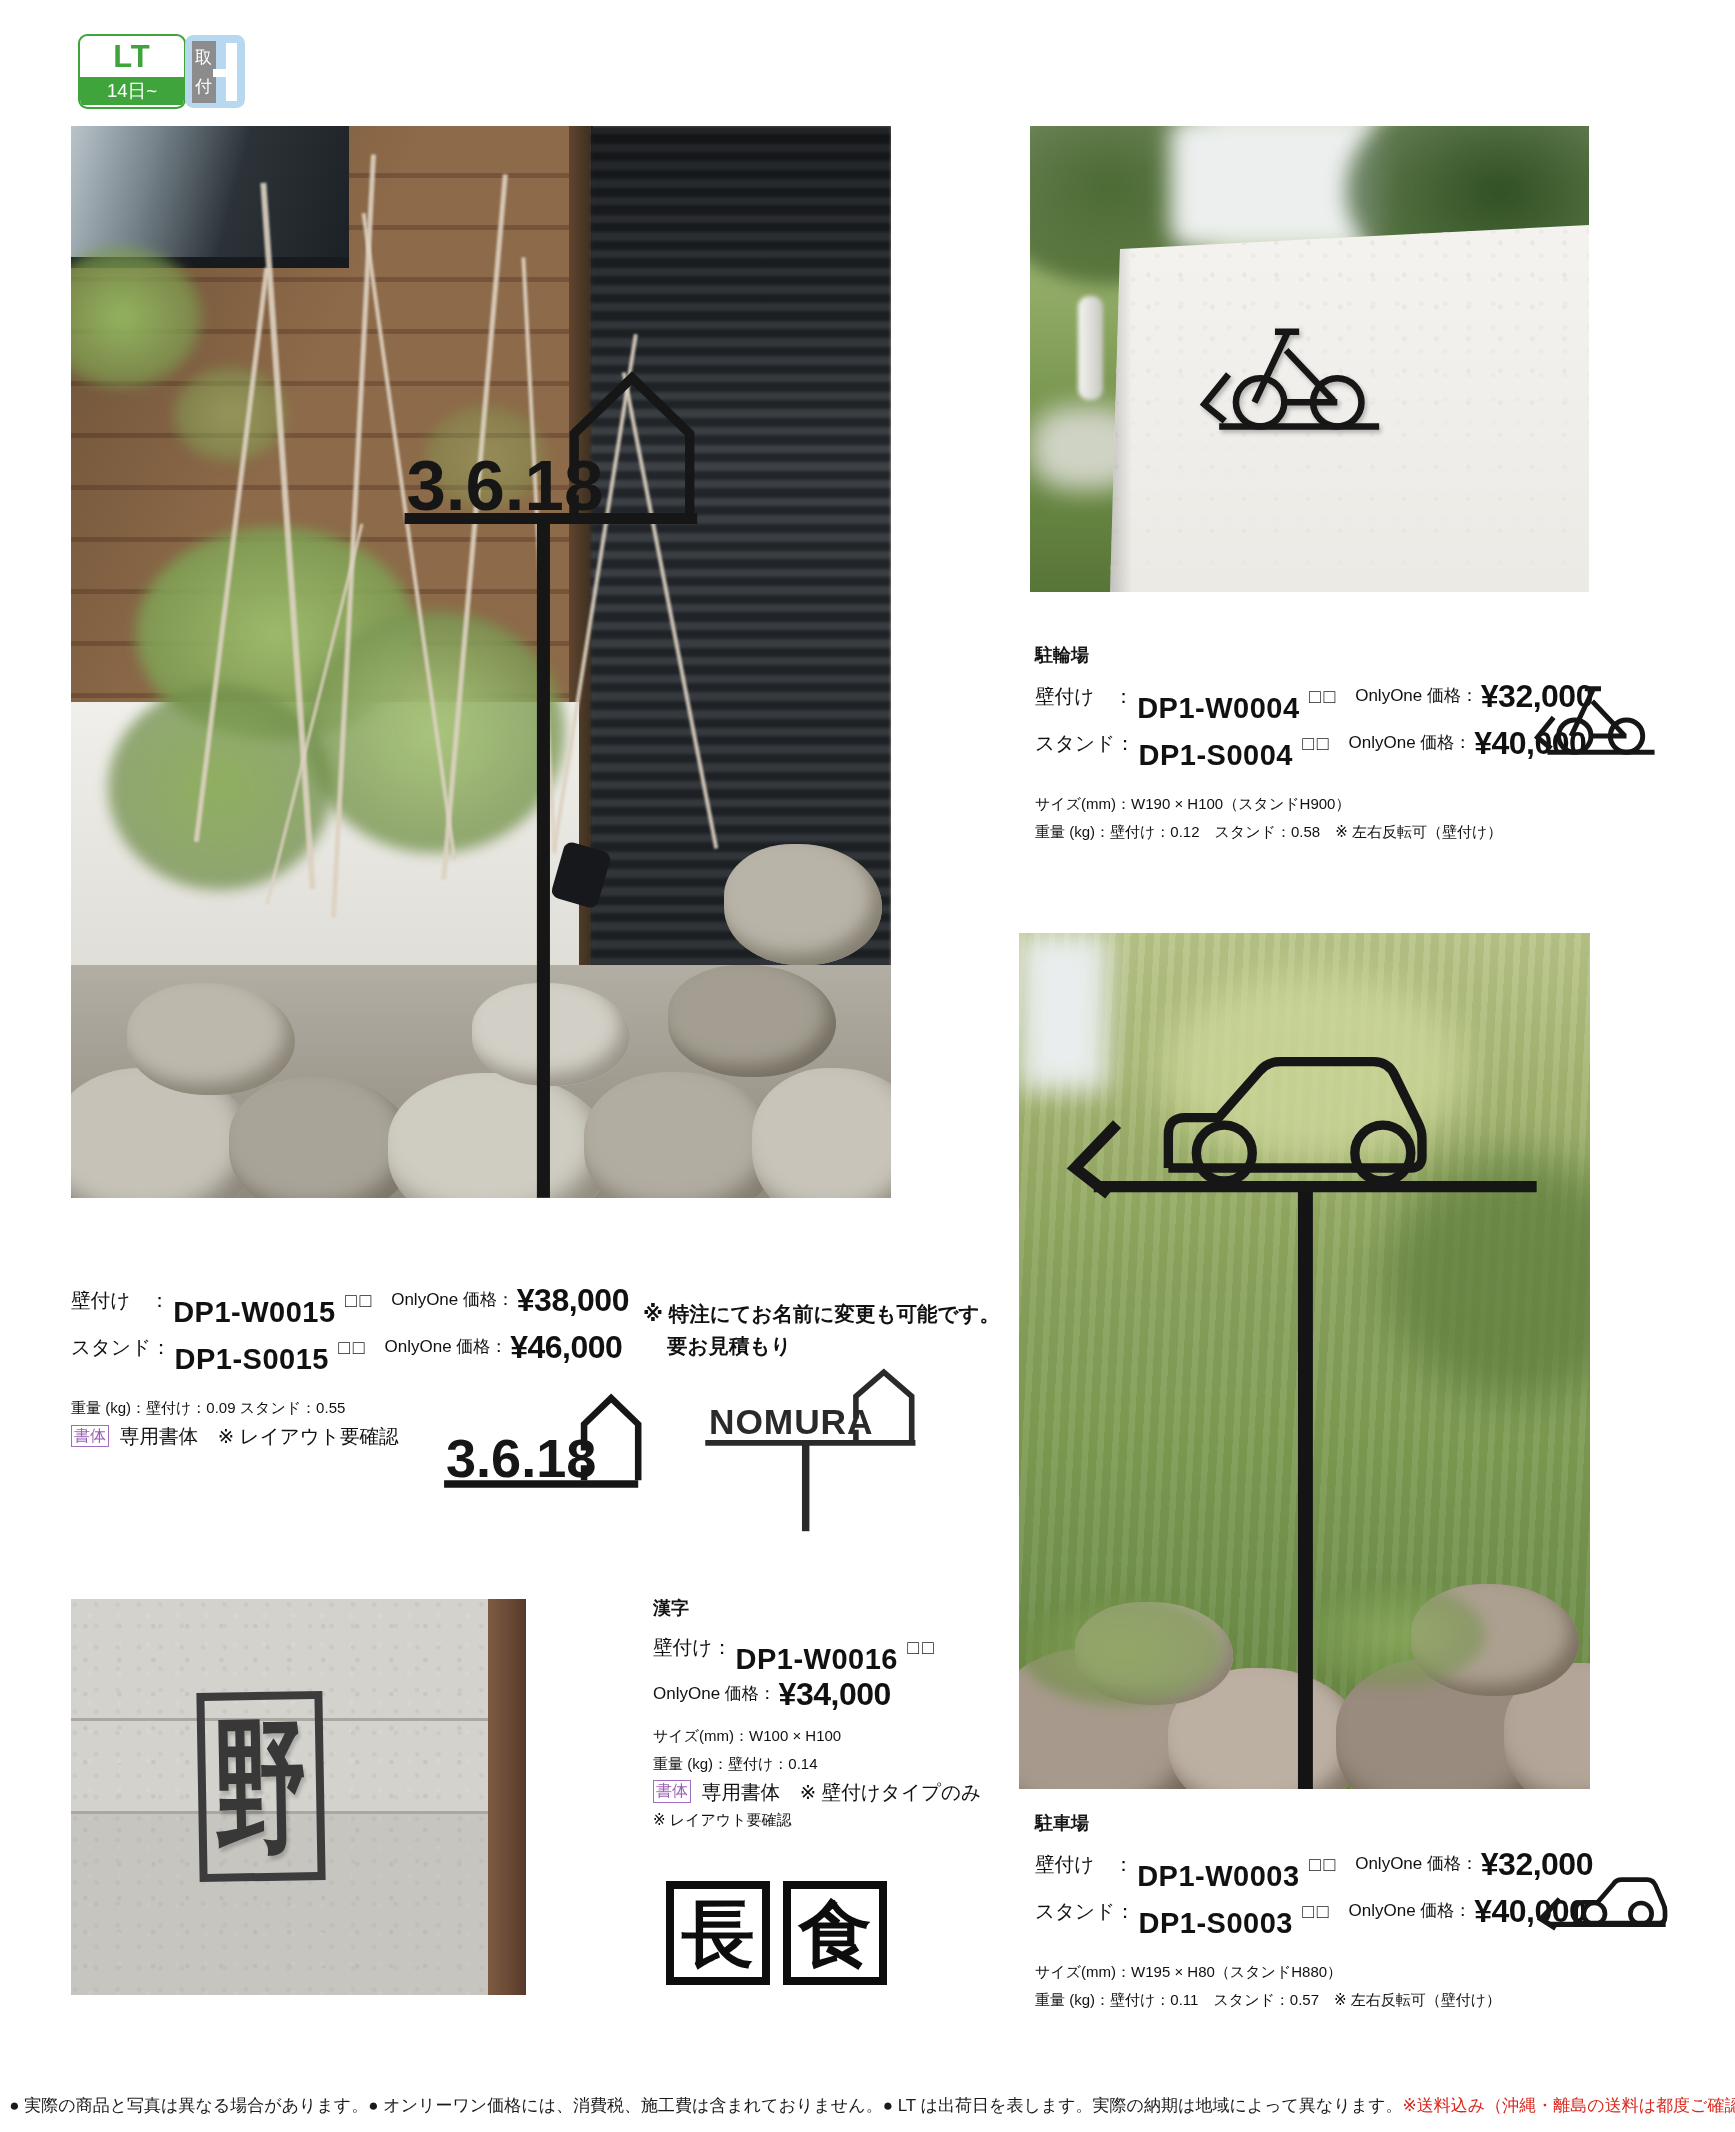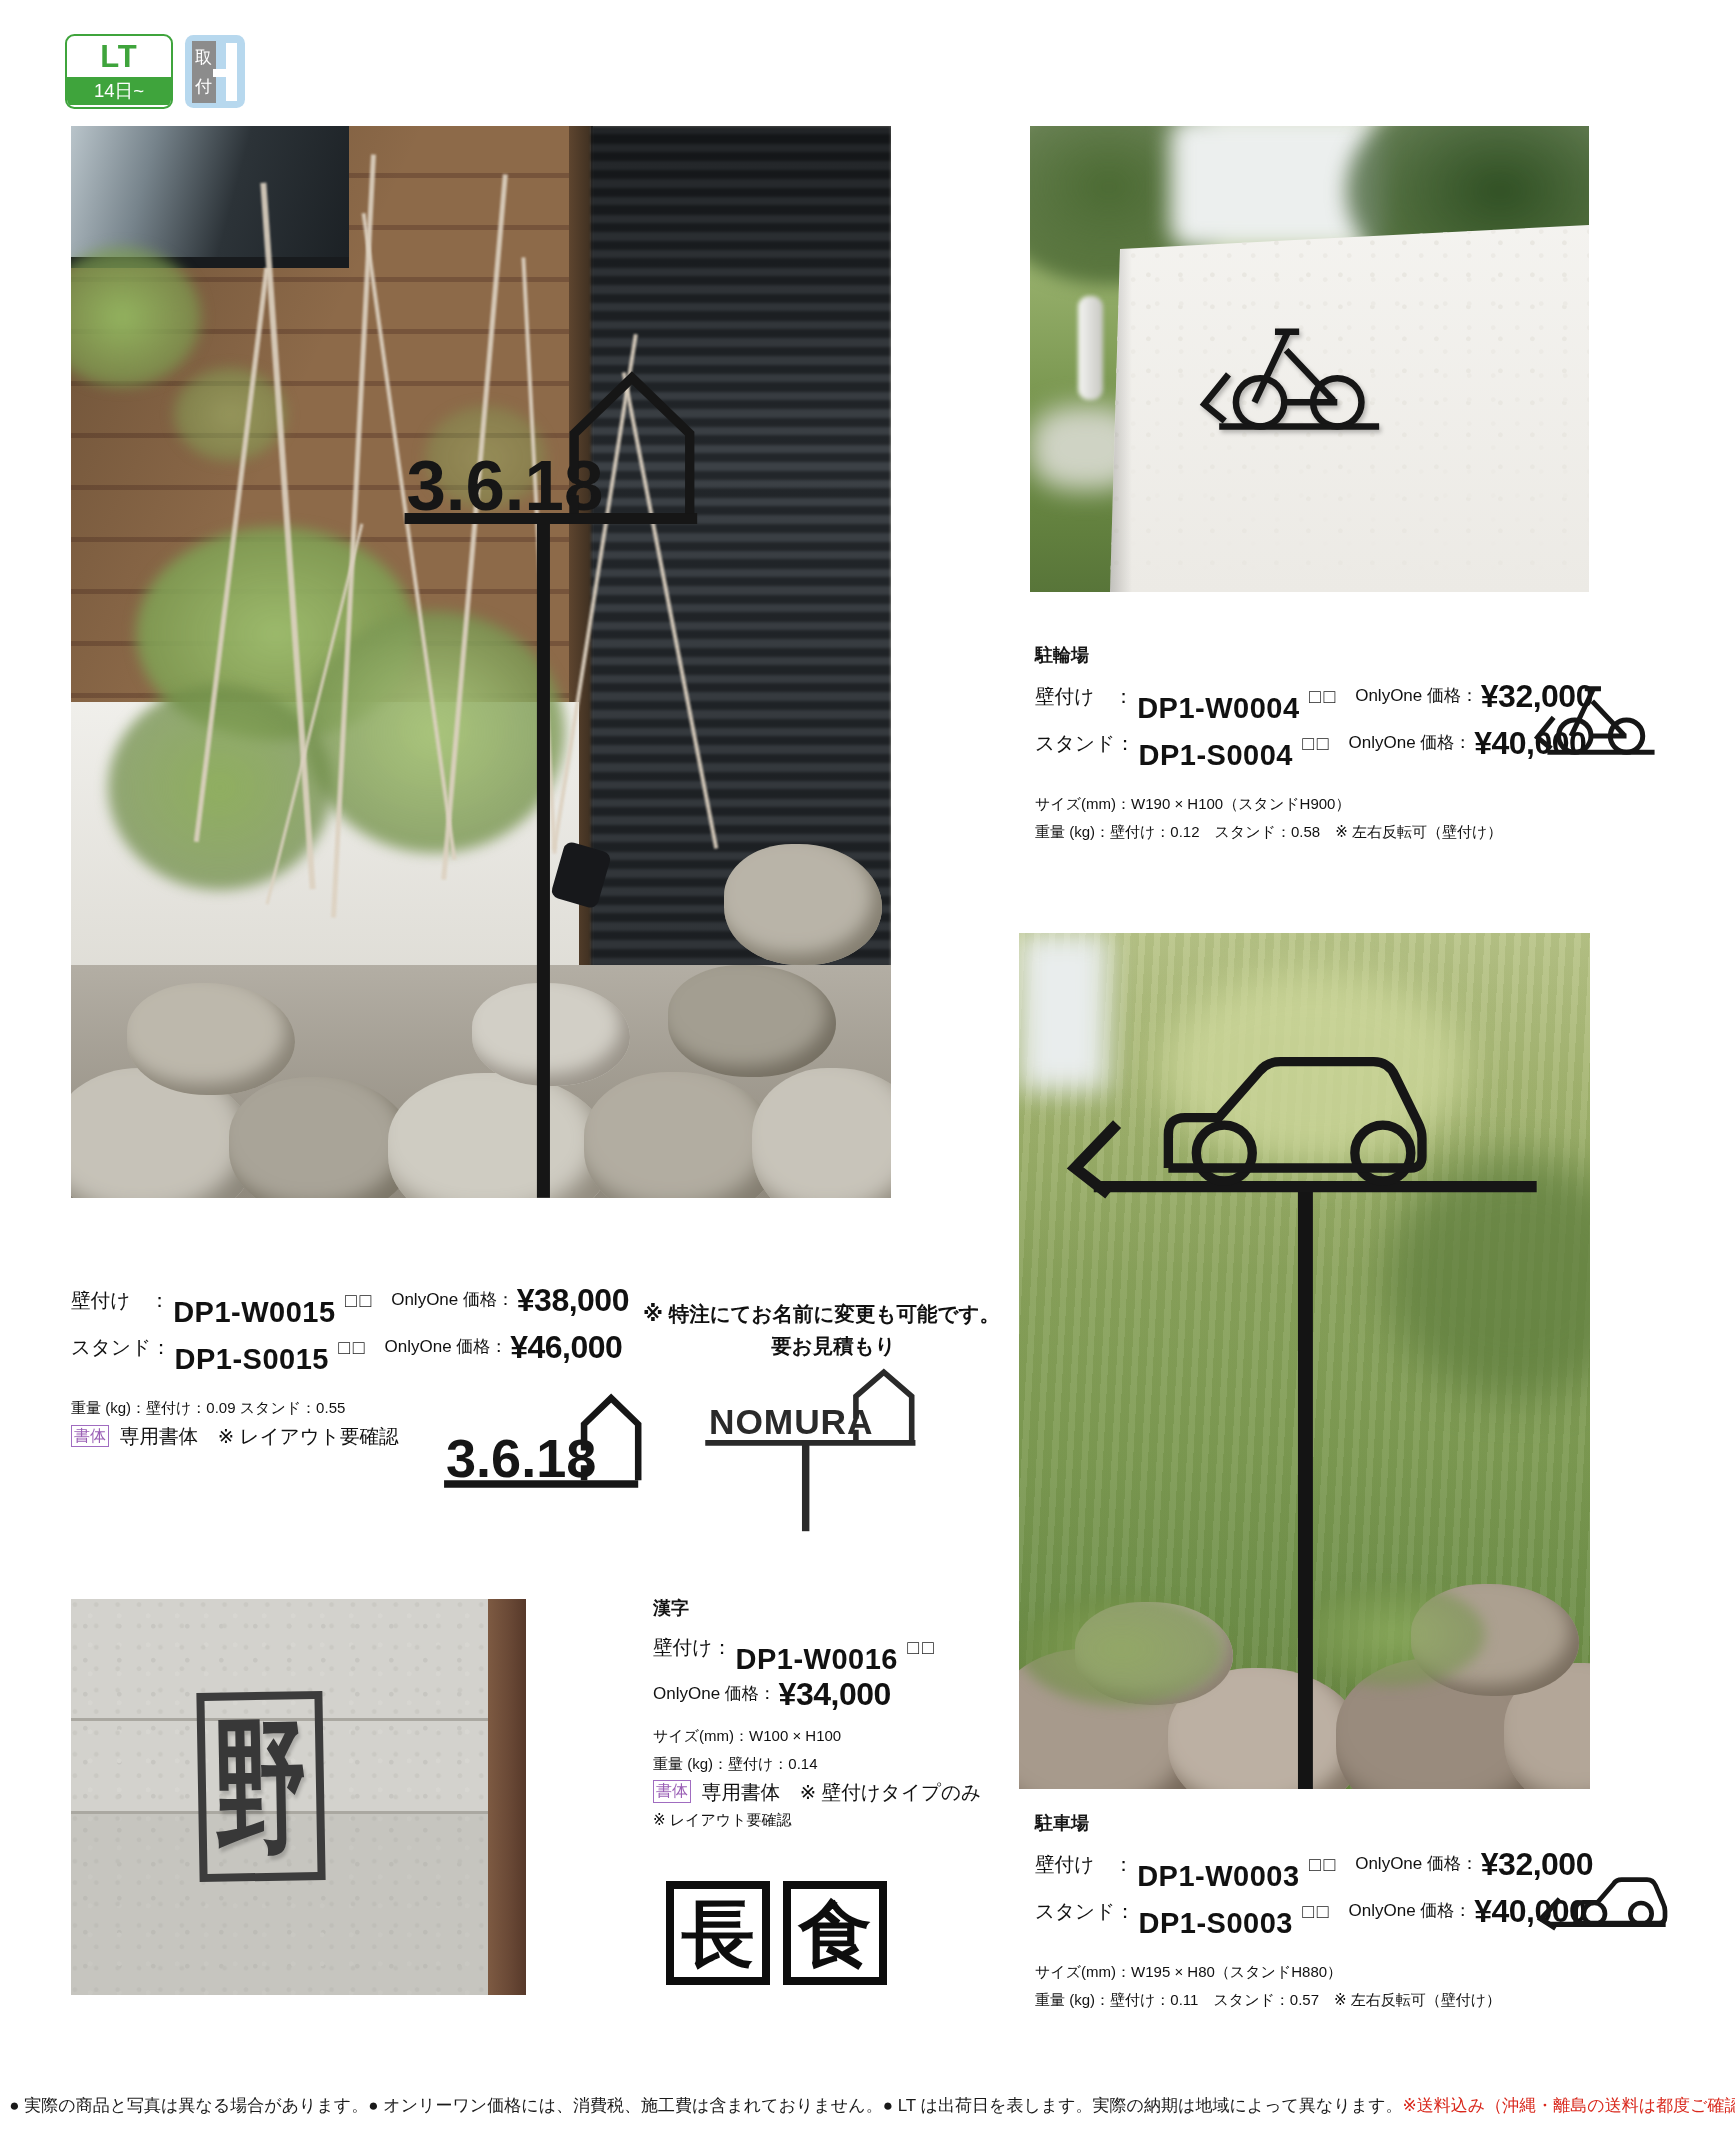--- a/index.html
+++ b/index.html
@@ -1,20 +1,20 @@
 <!DOCTYPE html>
 <html style="font-size:15px"><head>
 <meta charset="utf-8">
 <style>
   html,body{margin:0;padding:0;background:#ffffff;}
   body{font-family:"Liberation Sans","DejaVu Sans",sans-serif;color:#111;}
   .page{position:relative;width:1736px;height:2133px;background:#fff;overflow:hidden;}
 
   
-  .badge-lt{position:absolute;left:65px;top:34px;width:108px;height:75px;border:2.8px solid #3fa43c;
+  .badge-lt{position:absolute;left:78px;top:34px;width:108px;height:75px;border:2.8px solid #3fa43c;
     border-radius:9.3px;overflow:hidden;background:#fff;box-sizing:border-box;}
   .badge-lt .lt-top{height:41px;display:flex;align-items:center;justify-content:center;
     color:#3fa43c;font-size:31px;font-weight:700;letter-spacing:0.9px;}
   .badge-lt .lt-bottom{height:28px;background:#3fa43c;color:#fff;font-size:18.6px;
     display:flex;align-items:center;justify-content:center;}
   .badge-mount{position:absolute;left:185px;top:35px;width:60px;height:73px;background:#b7d8ee;
     border-radius:8.4px;}
   .badge-mount .gray-col{position:absolute;left:6.5px;top:5.6px;width:24px;height:62px;background:#8c8c8c;
     color:#fff;font-size:17px;display:flex;flex-direction:column;align-items:center;justify-content:space-around;padding:1.9px 0;box-sizing:border-box;}
   .badge-mount .wall-bar{position:absolute;right:8.4px;top:7.5px;width:10.3px;height:58px;background:#fff;}
@@ -95,21 +95,21 @@
   .pr-label{font-size:19.6px;}
   .pr-code{font-size:29px;font-weight:700;margin-left:3.7px;letter-spacing:0.5px;margin-top:12px;}
   .pr-boxes{font-size:19.6px;margin-left:9.3px;letter-spacing:2.8px;color:#222;}
   .pr-prefix{font-size:17px;margin-left:17px;}
   .pr-price{font-size:32px;font-weight:700;margin-left:2.8px;letter-spacing:-0.5px;}
   .spec-gap{height:15px;}
   .spec-line{font-size:15px;line-height:28px;}
   .font-line{display:flex;align-items:center;gap:11px;font-size:19.6px;line-height:28px;}
   .font-badge{border:1.9px solid #a06cc0;color:#9a5fb5;font-size:16px;line-height:1.15;padding:0.9px 1.9px;}
   .note-block{position:absolute;font-size:20.5px;font-weight:600;line-height:32px;white-space:nowrap;}
-  .note-indent{padding-left:24px;text-align:center;}
+  .note-indent{padding-left:24px;}
 
   
   .kanji-samples{position:absolute;left:666px;top:1881px;display:flex;gap:13px;}
   .kanji-box{width:104px;height:104px;border:8.4px solid #0d0d0d;box-sizing:border-box;
     display:flex;align-items:center;justify-content:center;}
   .kanji-box span{font-size:73px;font-weight:700;color:#0d0d0d;line-height:1;}
 
   
   .footer{position:absolute;left:9.3px;top:2094px;width:1720px;font-size:17px;white-space:nowrap;color:#1a1a1a;}
   .footer .red{color:#d9281c;}

